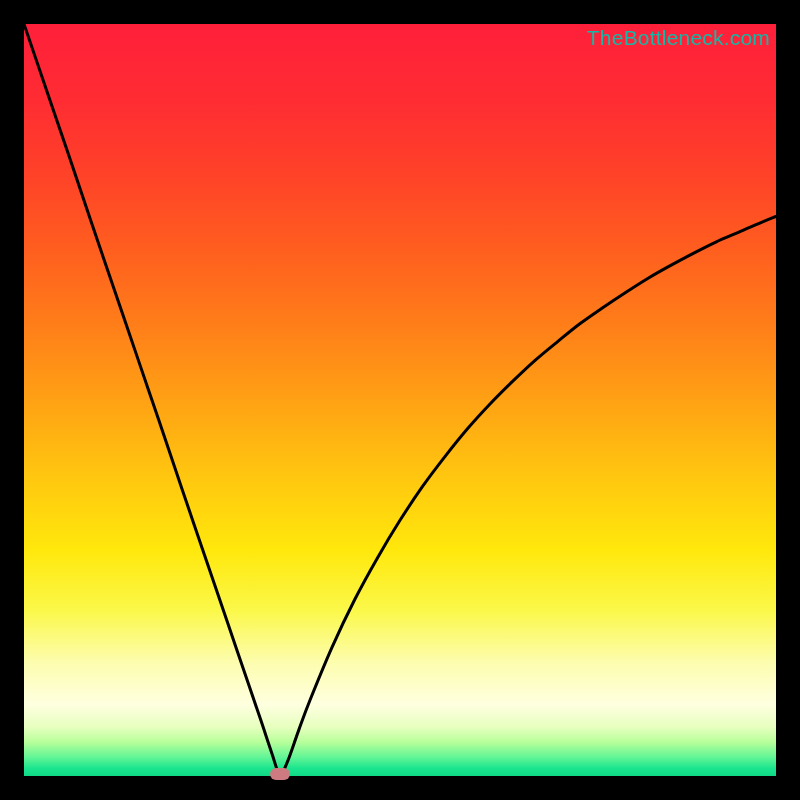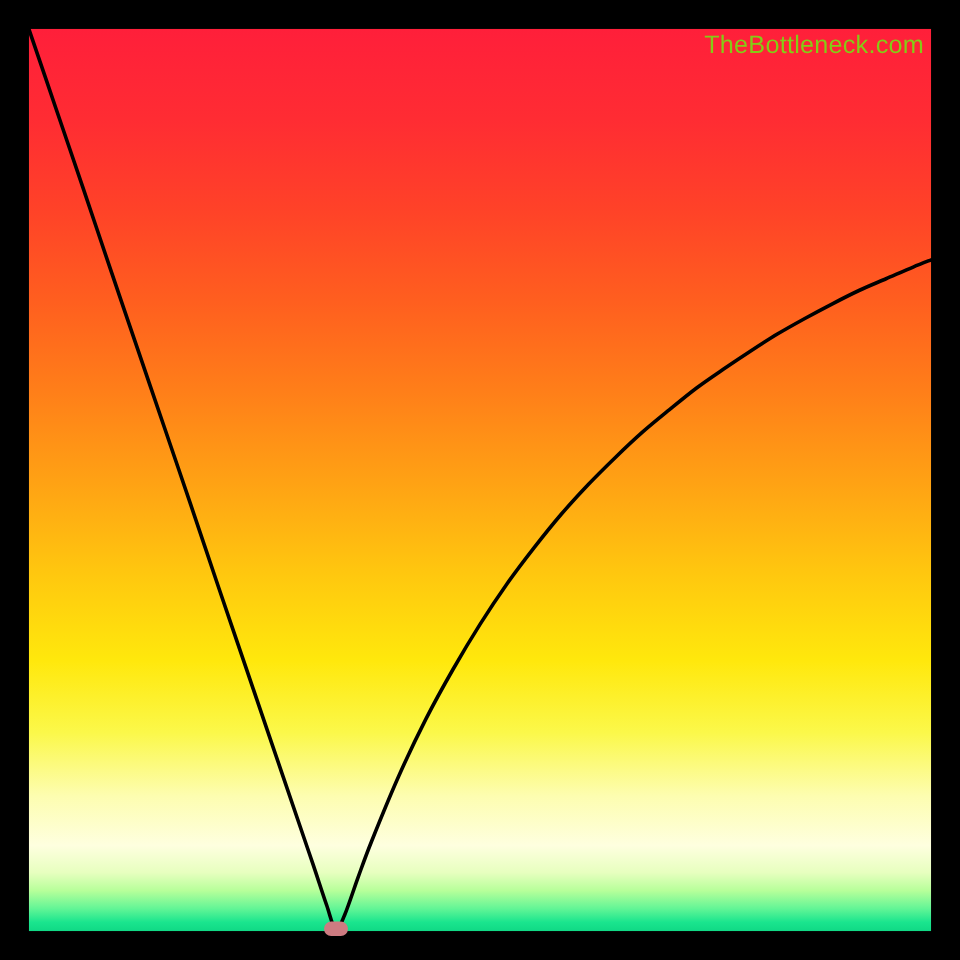--- a/index.html
+++ b/index.html
@@ -23,21 +23,21 @@
     position: absolute;
     left: 0;
     top: 0;
     width: 752px;
     height: 752px;
   }
   .watermark {
     position: absolute;
     top: 2px;
     right: 6px;
-    color: #84cc16;
+    color: #14b8a6;
     font-size: 21px;
     font-weight: 500;
     letter-spacing: 0.2px;
     user-select: none;
   }
   .marker {
     position: absolute;
     width: 20px;
     height: 12px;
     border-radius: 6px;

